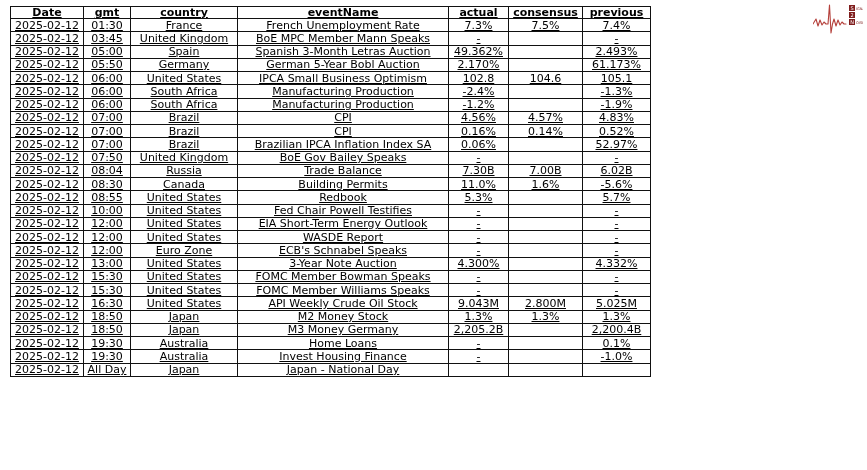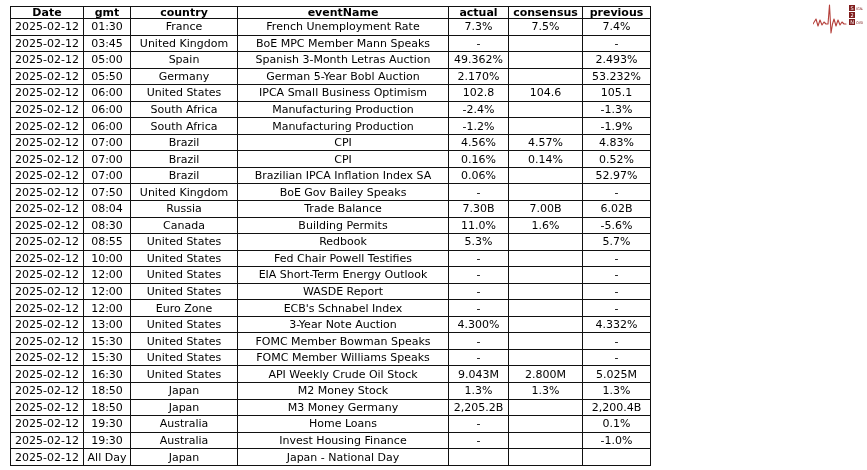--- a/index.html
+++ b/index.html
@@ -3,23 +3,23 @@
 <meta charset="utf-8">
 <style>
   html,body{margin:0;padding:0;}
   body{
     width:867px;height:470px;background:#ffffff;position:relative;
     font-family:"DejaVu Sans","Liberation Sans",sans-serif;
     overflow:hidden;
   }
   .calendar{
     position:absolute;left:10px;top:6px;
-    width:641px;height:460px;
+    width:641px;height:371px;
     border-collapse:collapse;table-layout:fixed;
-    font-size:11px;color:#000;background:#fff;
+    font-size:11px;color:#000;background:#fff;text-decoration:underline;
   }
   .calendar th,.calendar td{
     border:1px solid #111;
     text-align:center;vertical-align:middle;
     padding:0 2px;overflow:hidden;white-space:nowrap;
     font-weight:normal;line-height:1;
   }
   .calendar th{font-weight:bold;}
   .logo{
     position:absolute;top:3px;right:4px;width:50px;height:34px;
@@ -78,21 +78,21 @@
         <td></td>
         <td>2.493%</td>
       </tr>
       <tr>
         <td>2025-02-12</td>
         <td>05:50</td>
         <td>Germany</td>
         <td>German 5-Year Bobl Auction</td>
         <td>2.170%</td>
         <td></td>
-        <td>53.232%</td>
+        <td>61.173%</td>
       </tr>
       <tr>
         <td>2025-02-12</td>
         <td>06:00</td>
         <td>United States</td>
         <td>IPCA Small Business Optimism</td>
         <td>102.8</td>
         <td>104.6</td>
         <td>105.1</td>
       </tr>
@@ -201,21 +201,21 @@
         <td>United States</td>
         <td>WASDE Report</td>
         <td>-</td>
         <td></td>
         <td>-</td>
       </tr>
       <tr>
         <td>2025-02-12</td>
         <td>12:00</td>
         <td>Euro Zone</td>
-        <td>ECB's Schnabel Index</td>
+        <td>ECB's Schnabel Speaks</td>
         <td>-</td>
         <td></td>
         <td>-</td>
       </tr>
       <tr>
         <td>2025-02-12</td>
         <td>13:00</td>
         <td>United States</td>
         <td>3-Year Note Auction</td>
         <td>4.300%</td>

